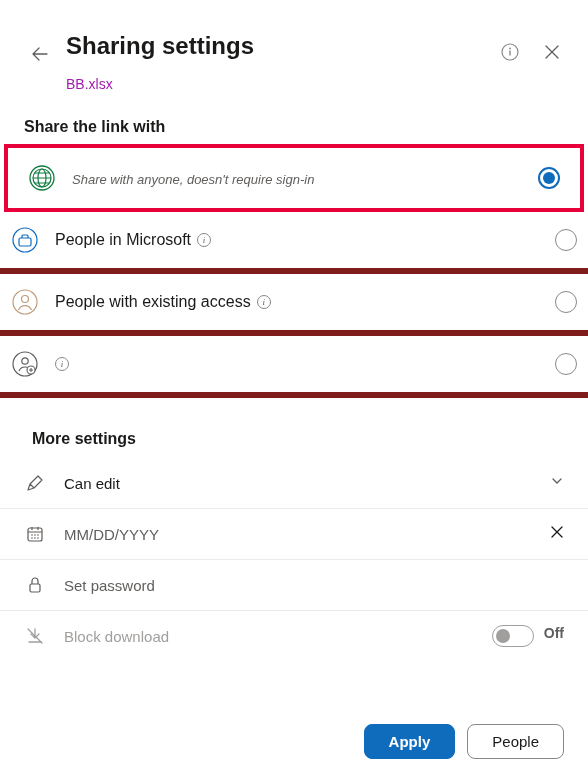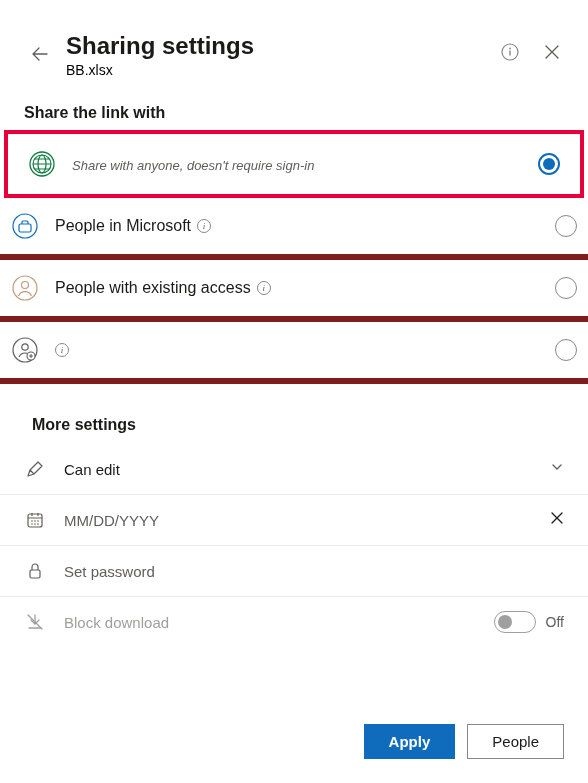--- a/index.html
+++ b/index.html
@@ -33,22 +33,22 @@
       flex: 1;
       margin-left: 10px;
     }
     .title {
       font-size: 24px;
       font-weight: 600;
       color: #1b1a19;
     }
     .subtitle {
       font-size: 14px;
-      color: #000000;
-      margin-top: 2px;
+      color: #a21caf;
+      margin-top: 16px;
     }
     .header-icons {
       display: flex;
       align-items: center;
       gap: 18px;
       margin-top: 8px;
     }
     .icon-btn {
       width: 24px;
       height: 24px;
@@ -178,22 +178,23 @@
     }
     .chevron {
       color: #605e5c;
     }
     .clear-x {
       color: #1b1a19;
       cursor: pointer;
     }
     .toggle-wrap {
       display: flex;
-      align-items: center;
+      align-items: flex-start;
       gap: 10px;
+      font-weight: bold;
     }
     .toggle {
       width: 42px;
       height: 22px;
       border: 1.5px solid #a19f9d;
       border-radius: 11px;
       position: relative;
       background: #fff;
     }
     .toggle::after {
@@ -213,21 +214,21 @@
     .footer {
       position: absolute;
       bottom: 24px;
       right: 24px;
       display: flex;
       gap: 12px;
     }
     .btn {
       padding: 8px 24px;
       font-size: 15px;
-      border-radius: 0;
+      border-radius: 8px;
       cursor: pointer;
       border: 1px solid #8a8886;
       background: #fff;
       color: #1b1a19;
       font-family: inherit;
     }
     .btn.primary {
       background: #0f6cbd;
       border-color: #0f6cbd;
       color: #fff;

